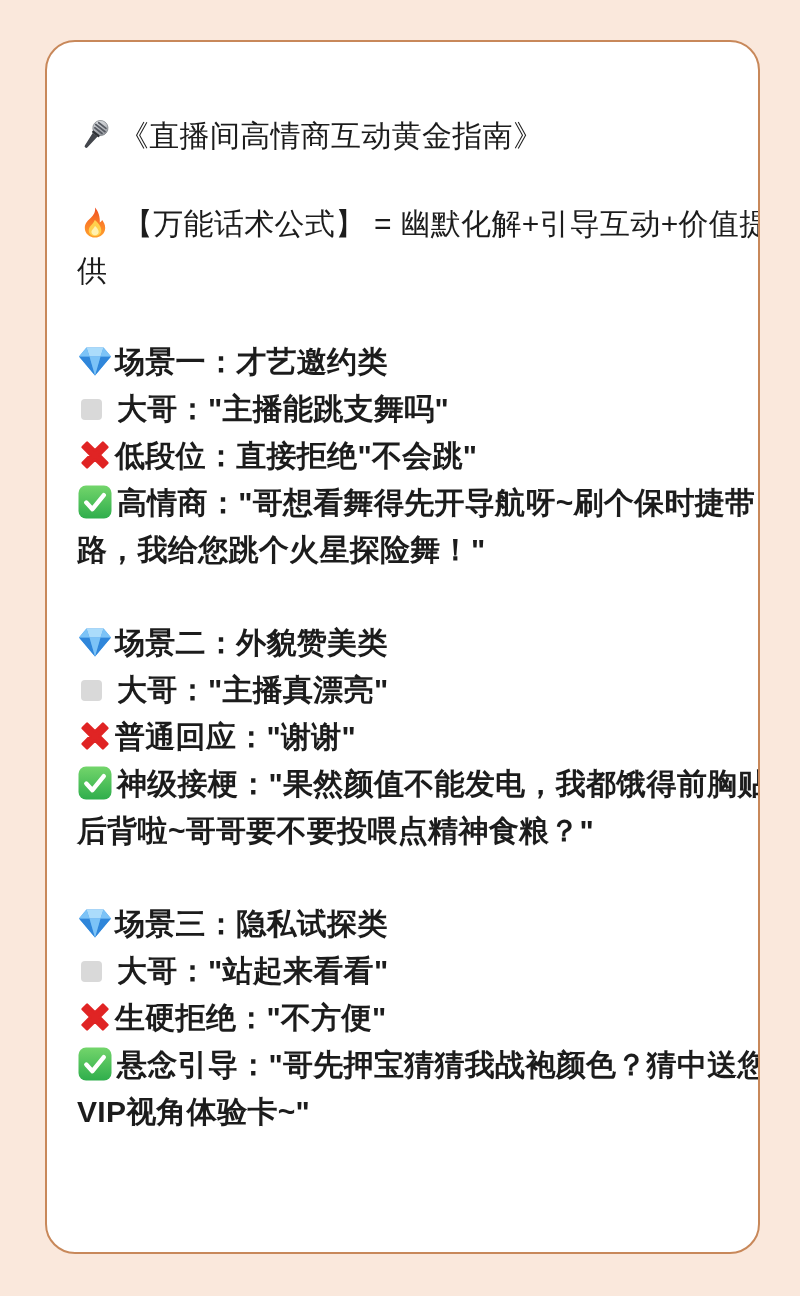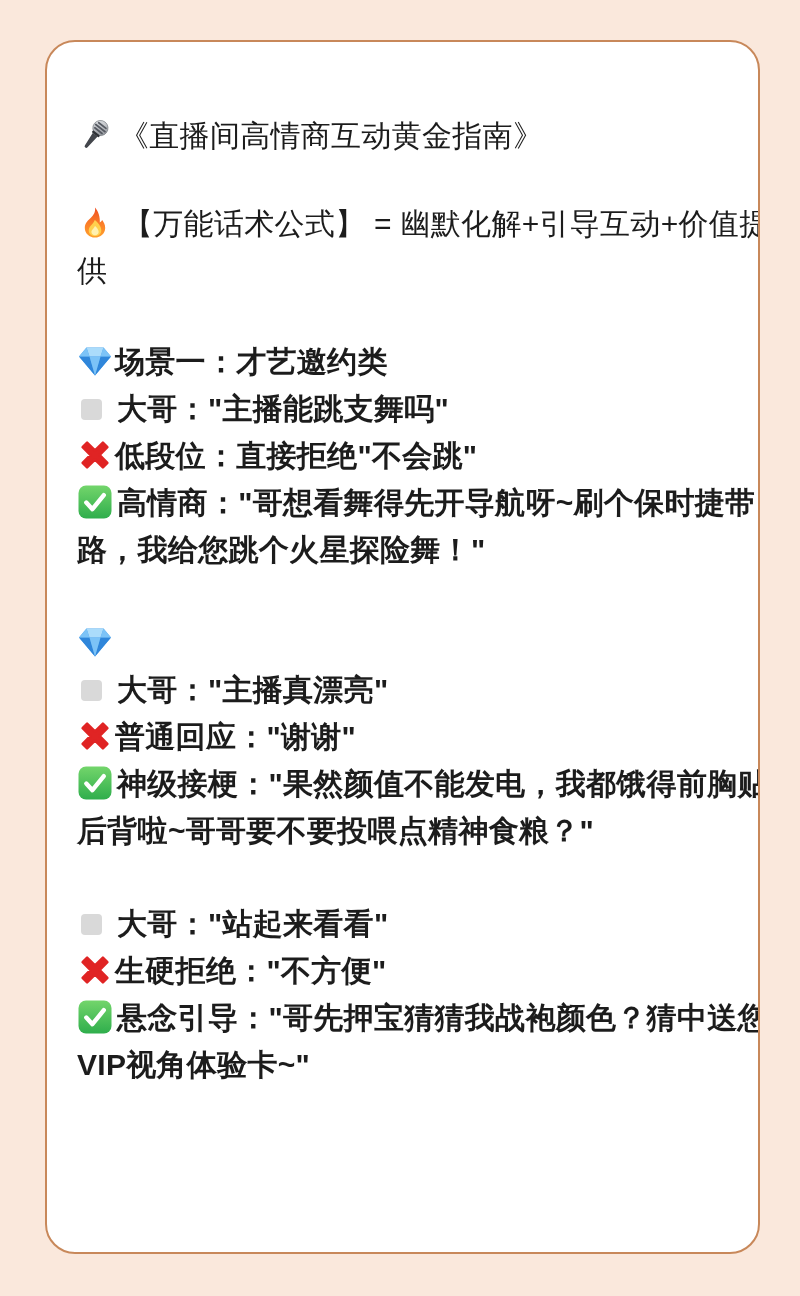--- a/index.html
+++ b/index.html
@@ -132,32 +132,35 @@
         </svg><span>低段位：直接拒绝"不会跳"</span></p>
     <p class="line"><svg class="ic ic-check">
           <use href="#i-check"></use>
         </svg><span>高情商："哥想看舞得先开导航呀~刷个保时捷带</span></p>
     <p class="line"><span>路，我给您跳个火星探险舞！"</span></p>
   </div>
 
   <div class="scene-block">
     <p class="line"><svg class="ic ic-gem">
           <use href="#i-gem"></use>
-        </svg></p>
+        </svg><span>场景二：外貌赞美类</span></p>
     <p class="line"><span class="sq"></span><span>大哥："主播真漂亮"</span></p>
     <p class="line"><svg class="ic ic-cross">
           <use href="#i-cross"></use>
         </svg><span>普通回应："谢谢"</span></p>
     <p class="line"><svg class="ic ic-check">
           <use href="#i-check"></use>
         </svg><span>神级接梗："果然颜值不能发电，我都饿得前胸贴</span></p>
     <p class="line"><span>后背啦~哥哥要不要投喂点精神食粮？"</span></p>
   </div>
 
   <div class="scene-block">
+    <p class="line"><svg class="ic ic-gem">
+          <use href="#i-gem"></use>
+        </svg><span>场景三：隐私试探类</span></p>
     <p class="line"><span class="sq"></span><span>大哥："站起来看看"</span></p>
     <p class="line"><svg class="ic ic-cross">
           <use href="#i-cross"></use>
         </svg><span>生硬拒绝："不方便"</span></p>
     <p class="line"><svg class="ic ic-check">
           <use href="#i-check"></use>
         </svg><span>悬念引导："哥先押宝猜猜我战袍颜色？猜中送您</span></p>
     <p class="line"><span>VIP视角体验卡~"</span></p>
   </div>
 

